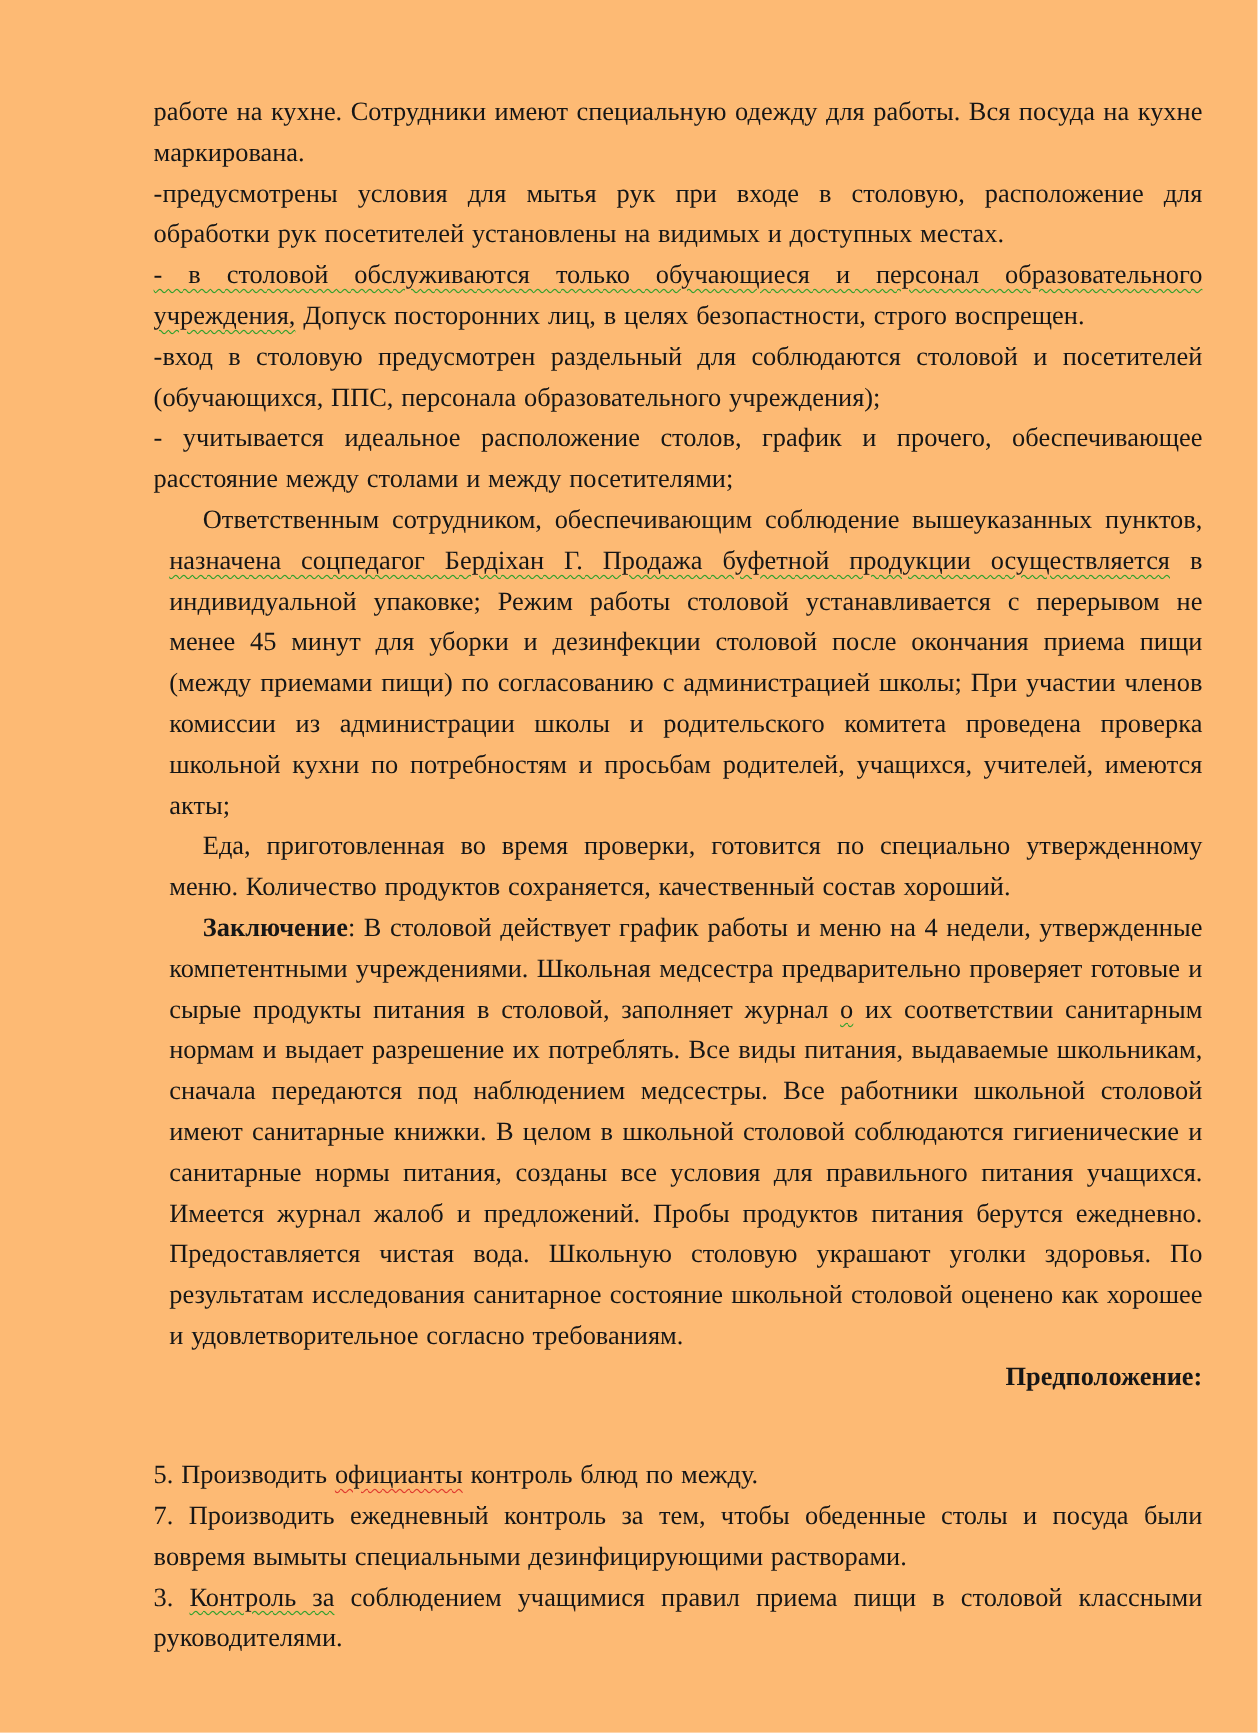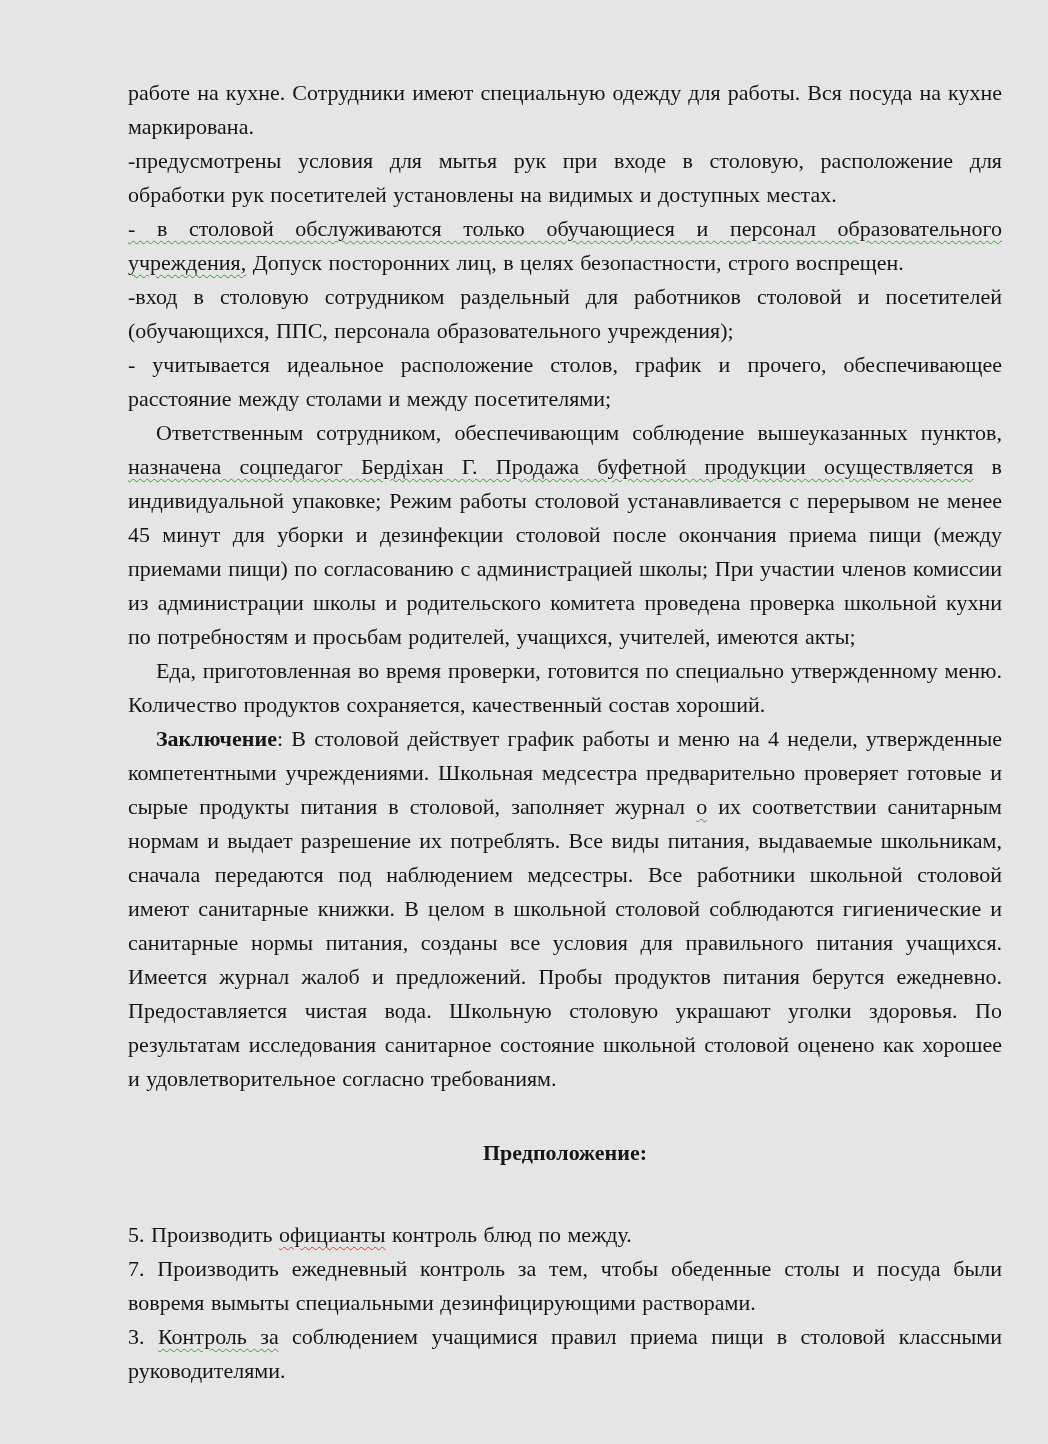--- a/index.html
+++ b/index.html
@@ -4,43 +4,42 @@
 <style>
   html, body {
     margin: 0;
     padding: 0;
     background: #ffffff;
   }
   .page {
     position: relative;
     width: 1048px;
     height: 1444px;
-    background: #e5e5e5;
+    background: #fdba74;
     overflow: hidden;
     font-family: "Liberation Serif", "DejaVu Serif", serif;
     color: #161616;
   }
   .content {
     position: absolute;
     left: 128px;
     top: 76px;
     width: 874px;
   }
   .para {
     margin: 0;
     font-size: 22px;
     line-height: 34px;
     text-align: justify;
     word-spacing: 1px;
   }
-  .para.indent { text-indent: 28px; }
+  .para.indent { text-indent: 28px; margin-left: 13px; }
   .para.heading {
-    margin-top: 40px;
     margin-bottom: 48px;
-    text-align: center;
+    text-align: right;
     font-weight: bold;
   }
   .wavy-green {
     text-decoration-line: underline;
     text-decoration-style: wavy;
     text-decoration-color: var(--grammar-green, #33a12e);
     text-decoration-thickness: 1px;
     text-underline-offset: 4px;
   }
   .wavy-red {
@@ -54,21 +53,21 @@
 </head>
 <body>
 
 <div class="page">
   <div class="content">
 
     <div>
         <p class="para"><span>работе на кухне. Сотрудники имеют специальную одежду для работы. Вся посуда на кухне маркирована.</span></p>
         <p class="para"><span>-предусмотрены условия для мытья рук при входе в столовую, расположение для обработки рук посетителей установлены на видимых и доступных местах.</span></p>
         <p class="para"><span class="wavy-green"> - в столовой обслуживаются только обучающиеся и персонал образовательного учреждения,</span><span> Допуск посторонних лиц, в целях безопастности, строго воспрещен.</span></p>
-        <p class="para"><span>-вход в столовую сотрудником раздельный для работников столовой и посетителей (обучающихся, ППС, персонала образовательного учреждения);</span></p>
+        <p class="para"><span>-вход в столовую предусмотрен раздельный для соблюдаются столовой и посетителей (обучающихся, ППС, персонала образовательного учреждения);</span></p>
         <p class="para"><span>- учитывается идеальное расположение столов, график и прочего, обеспечивающее расстояние между столами и между посетителями;</span></p>
         <p class="para indent"><span>Ответственным сотрудником, обеспечивающим соблюдение вышеуказанных пунктов, </span><span class="wavy-green">назначена соцпедагог Бердіхан Г. Продажа буфетной продукции осуществляется</span><span> в индивидуальной упаковке; Режим работы столовой устанавливается с перерывом не менее 45 минут для уборки и дезинфекции столовой после окончания приема пищи (между приемами пищи) по согласованию с администрацией школы; При участии членов комиссии из администрации школы и родительского комитета проведена проверка школьной кухни по потребностям и просьбам родителей, учащихся, учителей, имеются акты;</span></p>
         <p class="para indent"><span>Еда, приготовленная во время проверки, готовится по специально утвержденному меню. Количество продуктов сохраняется, качественный состав хороший.</span></p>
         <p class="para indent"><b>Заключение</b><span>: В столовой действует график работы и меню на 4 недели, утвержденные компетентными учреждениями. Школьная медсестра предварительно проверяет готовые и сырые продукты питания в столовой, заполняет журнал </span><span class="wavy-green">о</span><span> их соответствии санитарным нормам и выдает разрешение их потреблять. Все виды питания, выдаваемые школьникам, сначала передаются под наблюдением медсестры. Все работники школьной столовой имеют санитарные книжки. В целом в школьной столовой соблюдаются гигиенические и санитарные нормы питания, созданы все условия для правильного питания учащихся. Имеется журнал жалоб и предложений. Пробы продуктов питания берутся ежедневно. Предоставляется чистая вода. Школьную столовую украшают уголки здоровья. По результатам исследования санитарное состояние школьной столовой оценено как хорошее и удовлетворительное согласно требованиям.</span></p>
         <p class="para heading"><b>Предположение:</b></p>
         <p class="para"><span>5. Производить </span><span class="wavy-red">официанты</span><span> контроль блюд по между.</span></p>
         <p class="para"><span>7. Производить ежедневный контроль за тем, чтобы обеденные столы и посуда были вовремя вымыты специальными дезинфицирующими растворами.</span></p>
         <p class="para"><span>3. </span><span class="wavy-green">Контроль за</span><span> соблюдением учащимися правил приема пищи в столовой классными руководителями.</span></p>
       </div>
 

